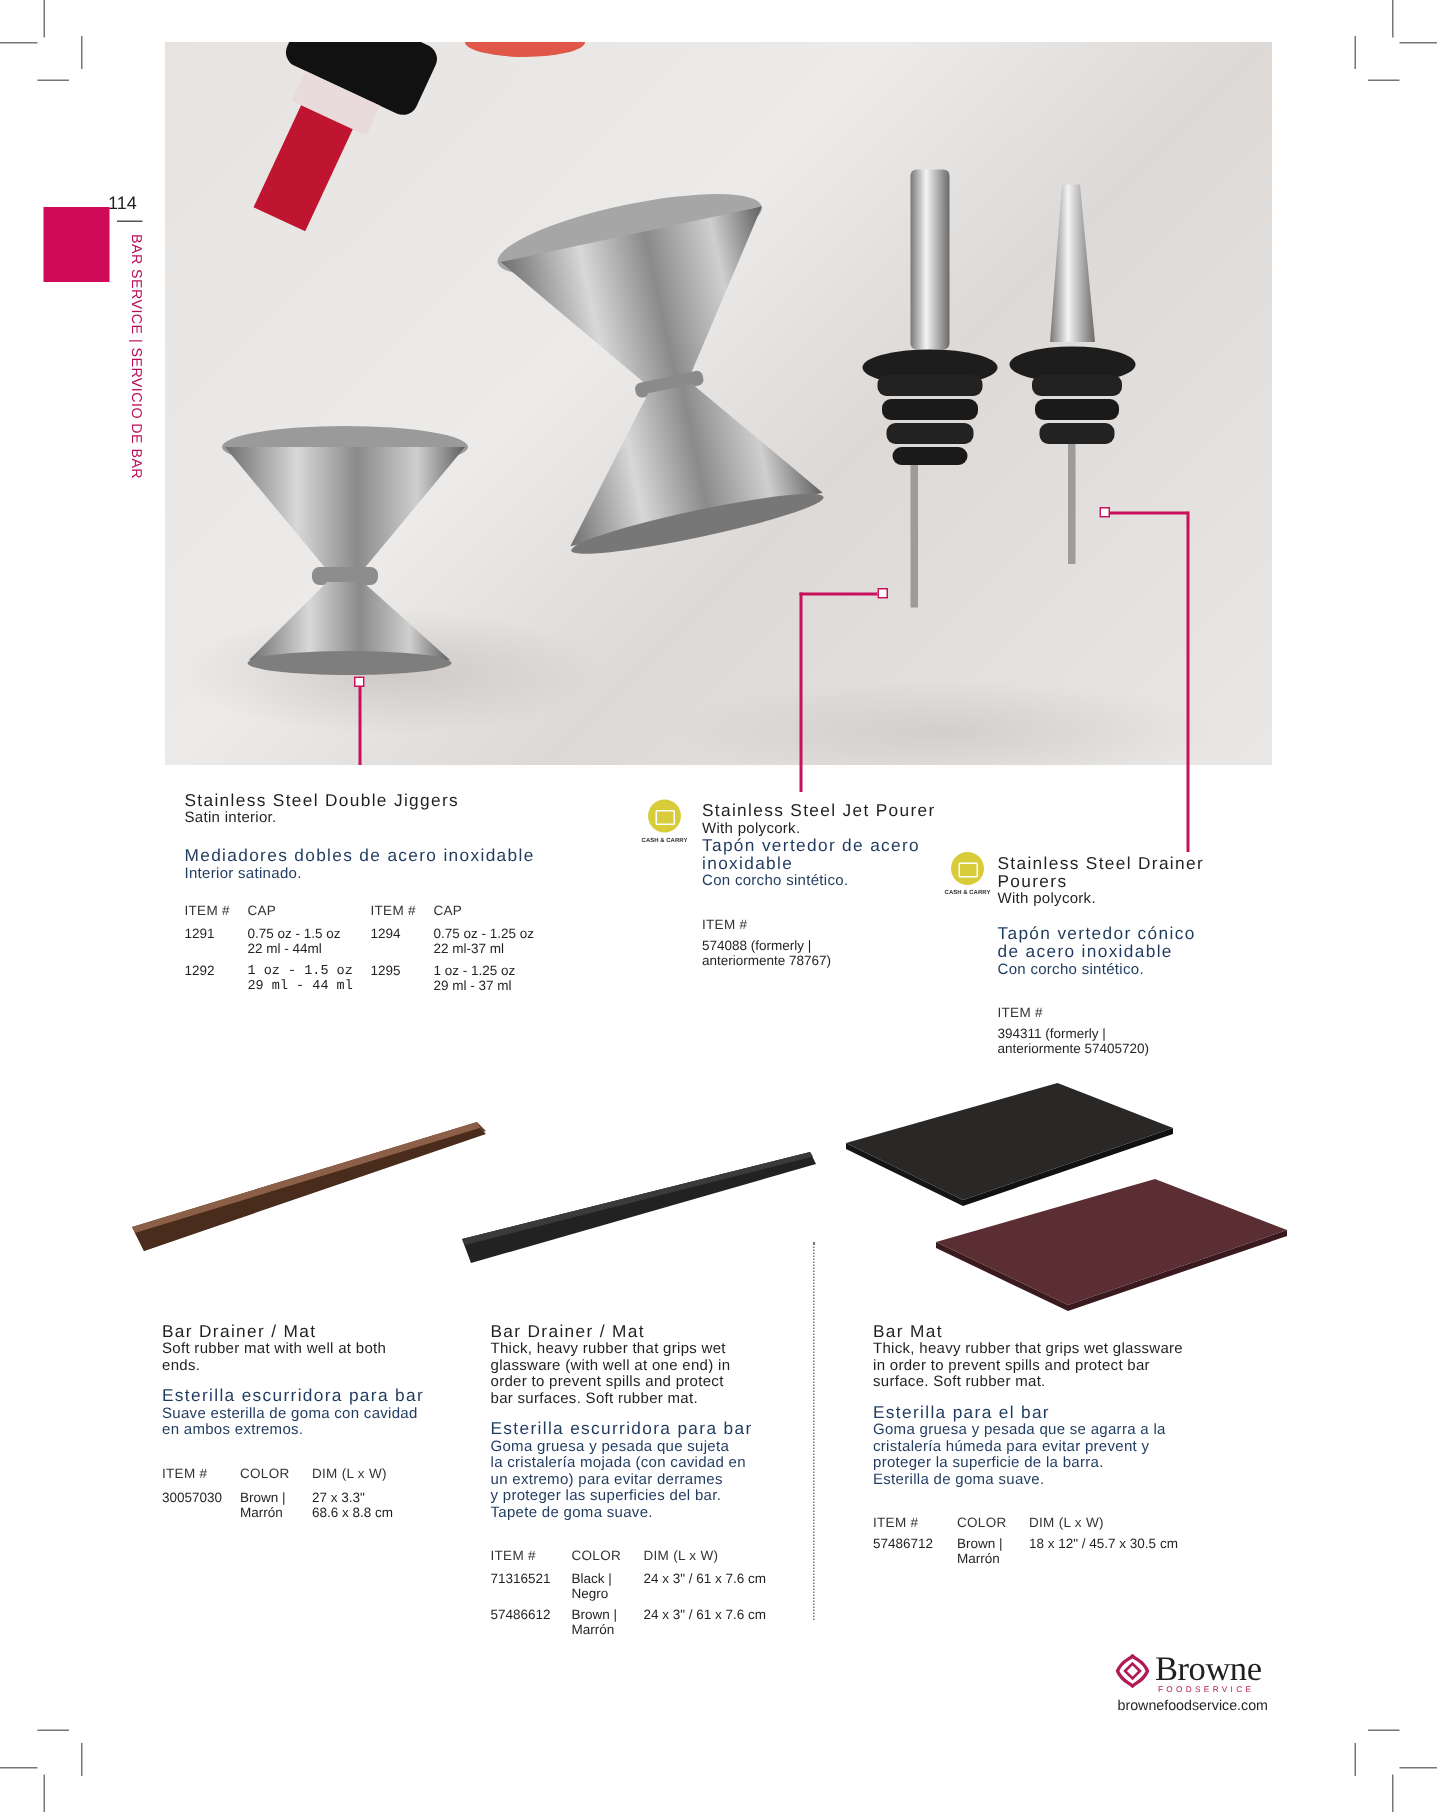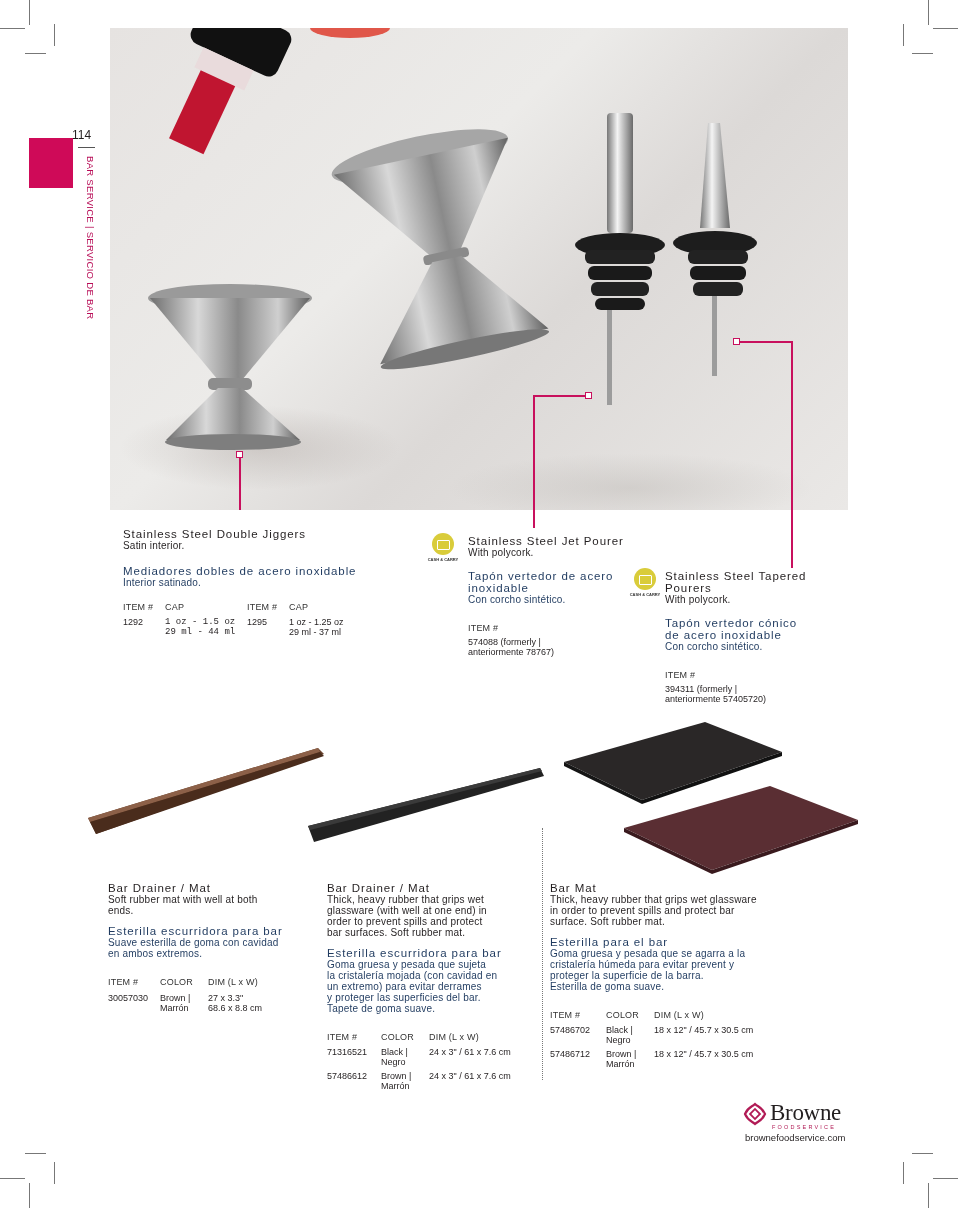--- a/index.html
+++ b/index.html
@@ -144,20 +144,32 @@
   <div class="es-sub">Interior satinado.</div>
   <table style="margin-top:14px;">
     <tbody>
         <tr>
       <td class="hdr" style="width:42px;">ITEM #</td>
       <td class="hdr" style="width:82px;">CAP</td>
       <td class="hdr" style="width:42px;">ITEM #</td>
       <td class="hdr">CAP</td>
     </tr>
     <tr>
+      <td class="cell" style="padding-top:5px;">1291</td>
+      <td class="cell" style="padding-top:5px;">
+            <div>0.75 oz - 1.5 oz</div>
+            <div>22 ml - 44ml</div>
+          </td>
+      <td class="cell" style="padding-top:5px;">1294</td>
+      <td class="cell" style="padding-top:5px;">
+            <div>0.75 oz - 1.25 oz</div>
+            <div>22 ml-37 ml</div>
+          </td>
+    </tr>
+    <tr>
       <td class="cell" style="padding-top:5px;">1292</td>
       <td class="cell" style="padding-top:5px;font-family:Liberation Mono, monospace;">
             <div>1 oz - 1.5 oz</div>
             <div>29 ml - 44 ml</div>
           </td>
       <td class="cell" style="padding-top:5px;">1295</td>
       <td class="cell" style="padding-top:5px;">
             <div>1 oz - 1.25 oz</div>
             <div>29 ml - 37 ml</div>
           </td>
@@ -166,34 +178,34 @@
     </table>
 </div>
 
 <div class="badge" style="left:426px;top:533px;">
   <div class="badge-circle"></div>
   <div class="badge-text">CASH &amp; CARRY</div>
 </div>
 <div class="block" style="left:468px;top:535px;width:160px;">
   <div class="prod-title">Stainless Steel Jet Pourer</div>
   <div class="prod-sub">With polycork.</div>
-  <div class="es-title" style="margin-top:12px;">Tapón vertedor de acero</div>
+  <div class="es-title" style="">Tapón vertedor de acero</div>
   <div class="es-title">inoxidable</div>
   <div class="es-sub">Con corcho sintético.</div>
   <div class="hdr" style="margin-top:18px;">ITEM #</div>
   <div class="cell" style="margin-top:4px;">574088 (formerly |</div>
   <div class="cell">anteriormente 78767)</div>
 </div>
 
 <div class="badge" style="left:628px;top:568px;">
   <div class="badge-circle"></div>
   <div class="badge-text">CASH &amp; CARRY</div>
 </div>
 <div class="block" style="left:665px;top:570px;width:160px;">
-  <div class="prod-title">Stainless Steel Tapered</div>
+  <div class="prod-title">Stainless Steel Drainer</div>
   <div class="prod-title">Pourers</div>
   <div class="prod-sub">With polycork.</div>
   <div class="es-title" style="margin-top:12px;">Tapón vertedor cónico</div>
   <div class="es-title">de acero inoxidable</div>
   <div class="es-sub">Con corcho sintético.</div>
   <div class="hdr" style="margin-top:18px;">ITEM #</div>
   <div class="cell" style="margin-top:4px;">394311 (formerly |</div>
   <div class="cell">anteriormente 57405720)</div>
 </div>
 
@@ -280,46 +292,38 @@
             <div>Marrón</div>
           </td>
       <td class="cell" style="padding-top:4px;">24 x 3" / 61 x 7.6 cm</td>
     </tr>
   </tbody>
     </table>
 </div>
 
 <div class="dotted"></div>
 
-<div class="block" style="left:550px;top:882px;width:240px;">
+<div class="block" style="left:582px;top:882px;width:240px;">
   <div class="prod-title">Bar Mat</div>
   <div class="prod-sub">Thick, heavy rubber that grips wet glassware</div>
   <div class="prod-sub">in order to prevent spills and protect bar</div>
   <div class="prod-sub">surface. Soft rubber mat.</div>
   <div class="es-title" style="margin-top:9px;">Esterilla para el bar</div>
   <div class="es-sub">Goma gruesa y pesada que se agarra a la</div>
   <div class="es-sub">cristalería húmeda para evitar prevent y</div>
   <div class="es-sub">proteger la superficie de la barra.</div>
   <div class="es-sub">Esterilla de goma suave.</div>
   <table style="margin-top:18px;">
     <tbody>
         <tr>
       <td class="hdr" style="width:56px;">ITEM #</td>
       <td class="hdr" style="width:48px;">COLOR</td>
       <td class="hdr">DIM (L x W)</td>
     </tr>
     <tr>
-      <td class="cell" style="padding-top:5px;">57486702</td>
-      <td class="cell" style="padding-top:5px;">
-            <div>Black |</div>
-            <div>Negro</div>
-          </td>
-      <td class="cell" style="padding-top:5px;">18 x 12" / 45.7 x 30.5 cm</td>
-    </tr>
-    <tr>
       <td class="cell" style="padding-top:4px;">57486712</td>
       <td class="cell" style="padding-top:4px;">
             <div>Brown |</div>
             <div>Marrón</div>
           </td>
       <td class="cell" style="padding-top:4px;">18 x 12" / 45.7 x 30.5 cm</td>
     </tr>
   </tbody>
     </table>
 </div>

